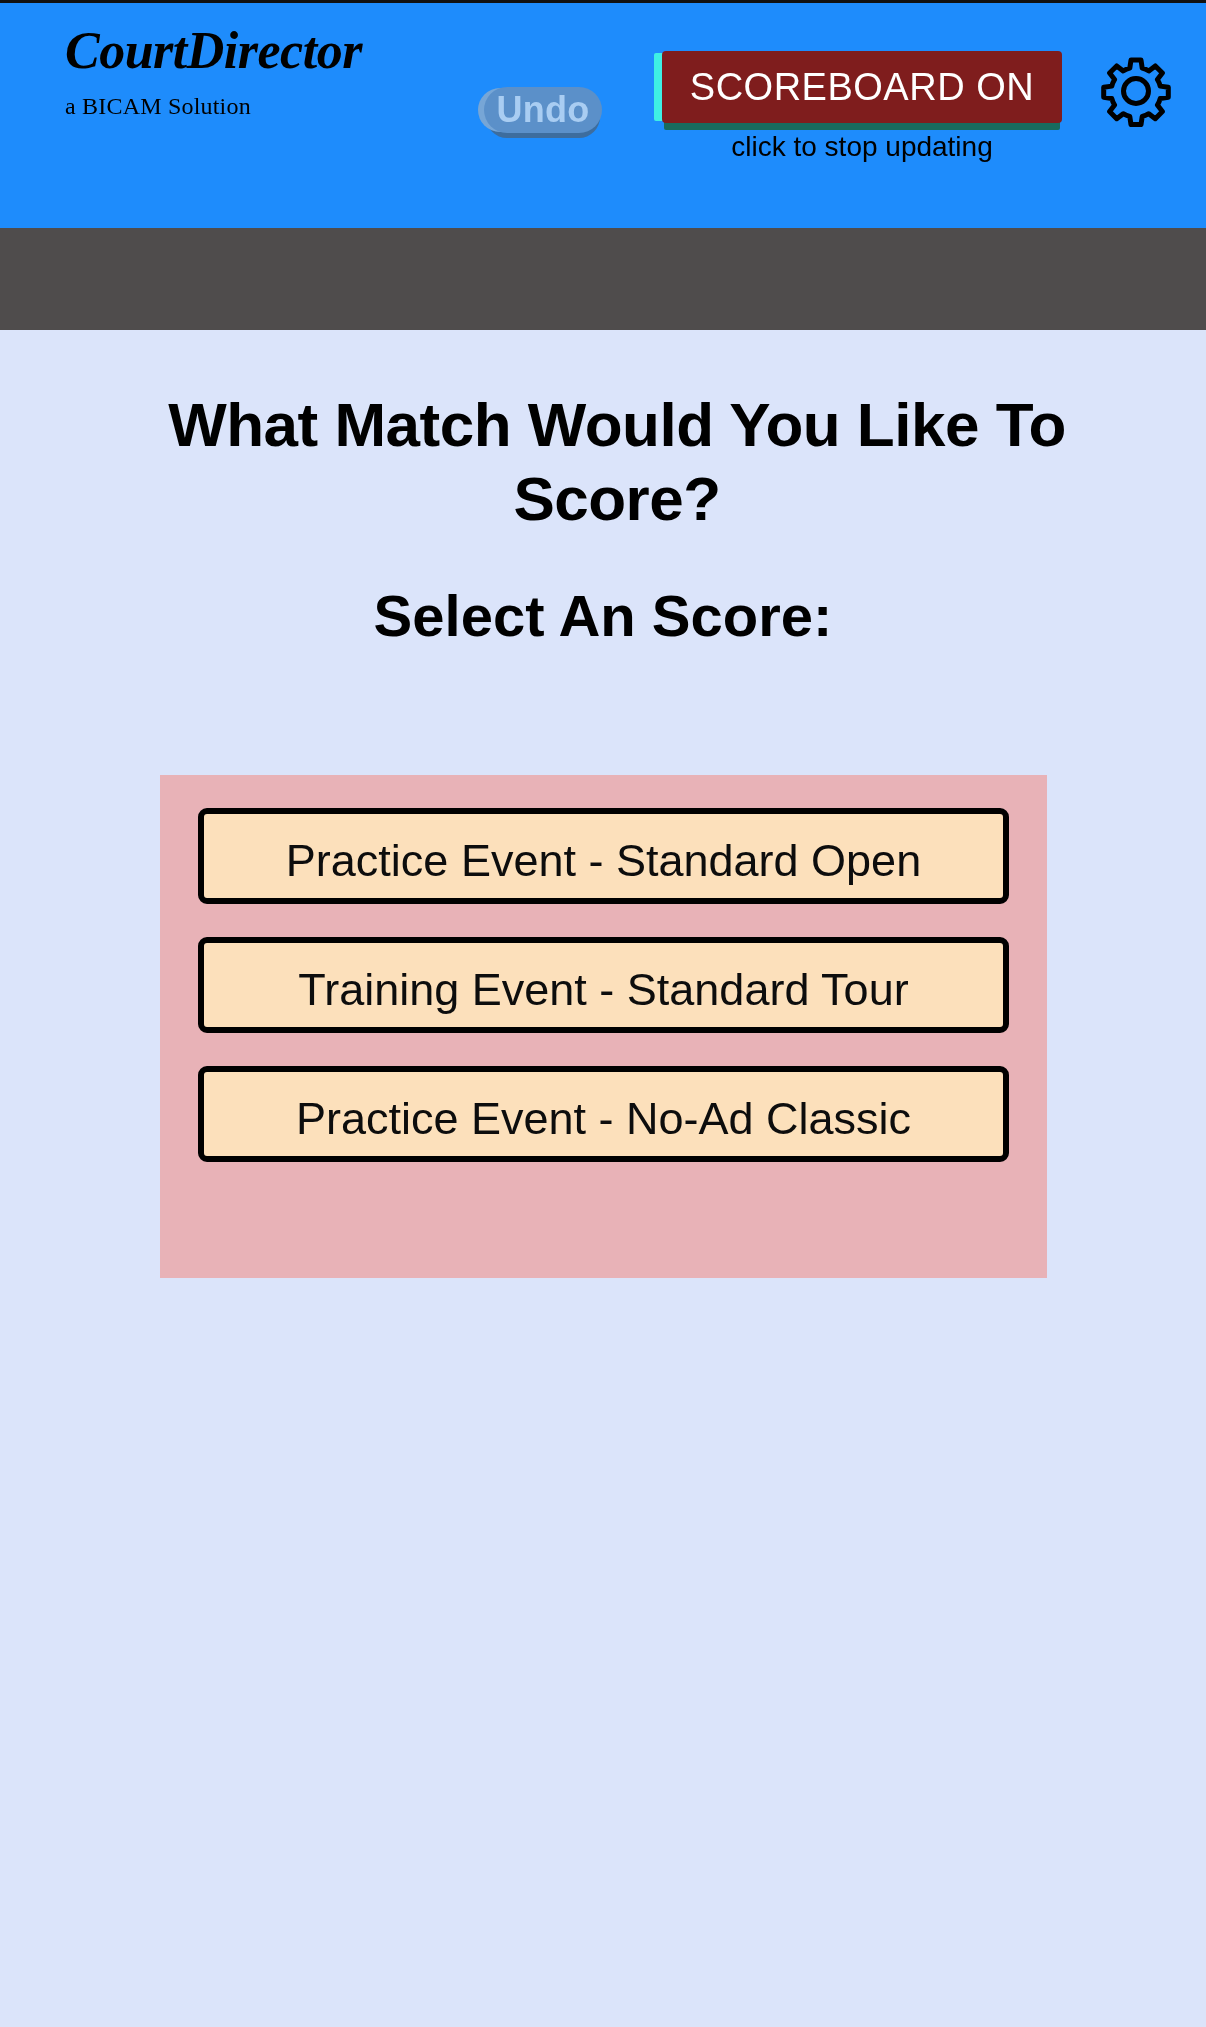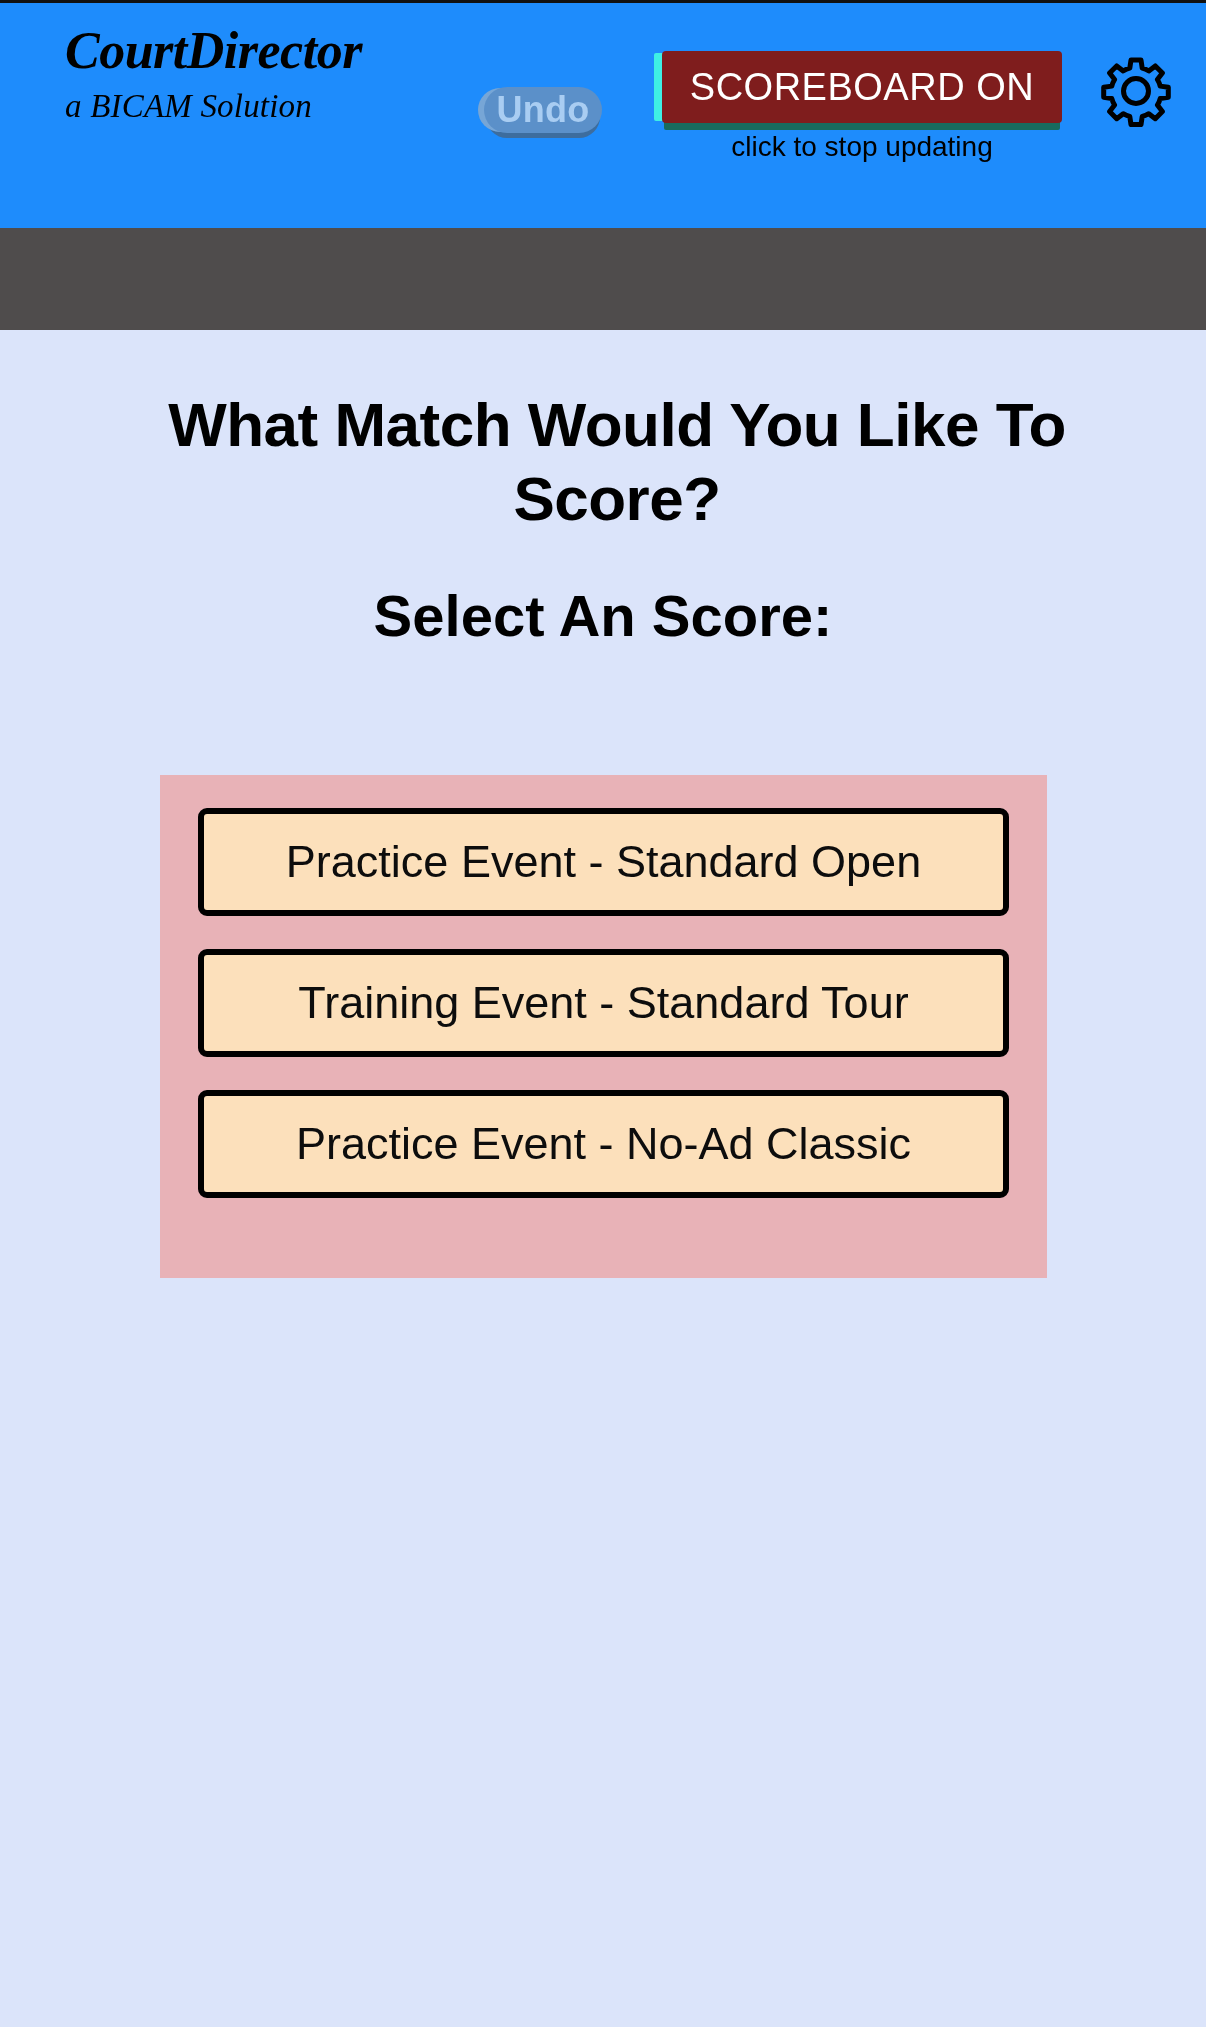--- a/index.html
+++ b/index.html
@@ -44,22 +44,21 @@
     font-family: "Liberation Serif", serif;
     font-weight: bold;
     font-style: italic;
     font-size: 52px;
     line-height: 56px;
     color: #000000;
     letter-spacing: -0.5px;
   }
   .brand-sub {
     font-family: "Liberation Serif", serif;
-    font-style: italic;
-    font-size: 33px;
+    font-size: 24px;
     line-height: 42px;
     color: #000000;
     margin-top: 6px;
     letter-spacing: 0.2px;
   }
 
   
   .undo-wrap {
     position: absolute;
     left: 484px;
@@ -176,21 +175,21 @@
     width: 887px;
     height: 503px;
     background: #e8b2b7;
     box-sizing: border-box;
     padding: 33px 38px;
   }
 
   .event-btn {
     display: block;
     width: 811px;
-    height: 108px;
+    height: 96px;
     margin: 0 0 33px 0;
     background: #fce0bb;
     border: 6px solid #000000;
     border-radius: 9px;
     box-sizing: border-box;
     font-family: "Liberation Sans", sans-serif;
     font-size: 45px;
     color: #0d0d0d;
     text-align: center;
     line-height: 94px;

